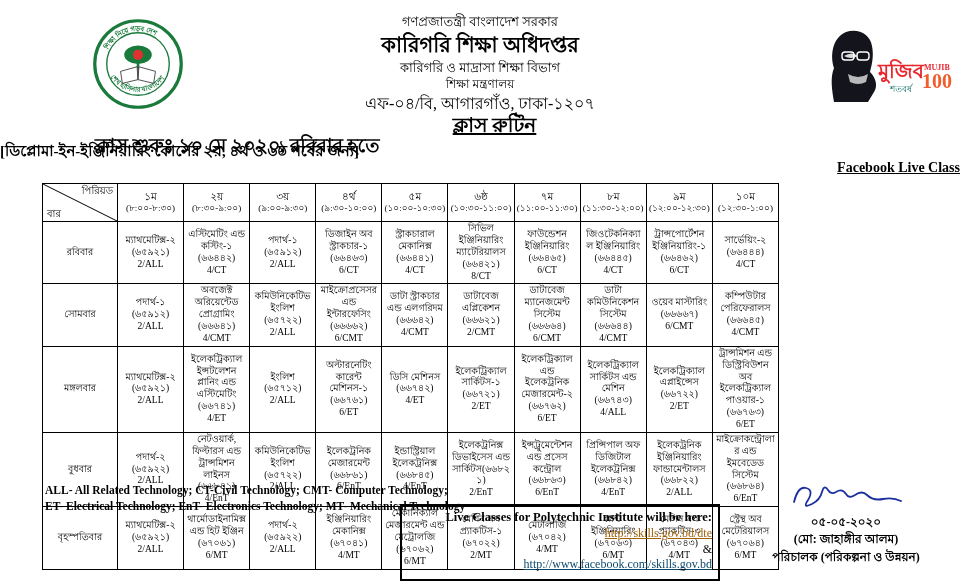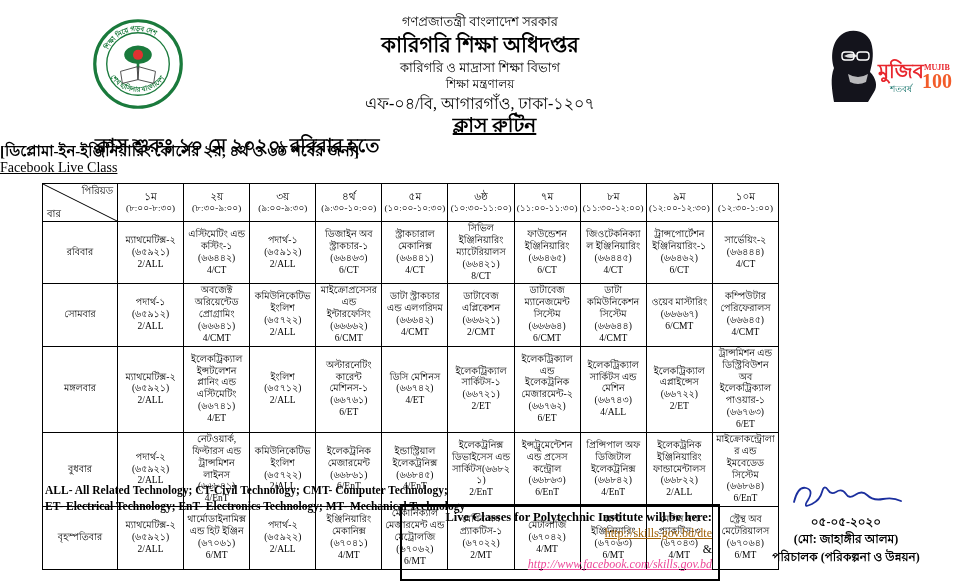--- a/index.html
+++ b/index.html
@@ -20,22 +20,22 @@
   .gh-line5 { font-size:16px; }
 
   .dte-logo { top:18px; left:92px; width:92px; height:92px; }
   .mujib-logo { top:26px; right:8px; width:128px; height:82px; }
 
   
   .start-note { top:131px; left:95px; font-size:19px; font-weight:bold; }
   .main-title { top:110px; left:0; right:0; text-align:center;
     font-size:20px; font-weight:bold; text-decoration:underline;padding-left:29px; }
   .subtitle { top:139px; left:0; right:0; text-align:left; font-size:15px; font-weight:bold; }
-  .fb-live { top:160px; left:0; right:0; text-align:left; font-size:14px;
-    font-weight:normal; text-decoration:underline; }
+  .fb-live { top:160px; left:0; right:0; text-align:right; font-size:14px;
+    font-weight:bold; text-decoration:underline; }
 
   
   table.routine { position:absolute; left:42px; top:183px; width:737px;
     border-collapse:collapse; table-layout:fixed; }
   .routine th, .routine td { border:1px solid #000; padding:1px 2px;
     text-align:center; vertical-align:middle; font-size:9.5px; line-height:1.25;
     font-weight:normal; word-wrap:break-word; }
   .routine col.day-col { width:75px; }
   .routine thead tr { height:38px; }
   .routine tbody tr:nth-child(1){ height:40px; }
@@ -248,21 +248,21 @@
 
 <div class="abs legend">
   <div>ALL- All Related Technology; CT-Civil Technology; CMT- Computer Technology;</div>
   <div>ET- Electrical Technology; EnT- Electronics Technology; MT- Mechanical Technology</div>
 </div>
 
 <div class="abs live-box">
   <div class="lb-title">Live Classes for Polytechnic Institute will be here:</div>
   <a href="#" style="color: #a16207;">http://skills.gov.bd/dte</a>
   <div class="lb-amp">&amp;</div>
-  <a href="#" style="color: #ec4899; font-style: italic;">http://www.facebook.com/skills.gov.bd</a>
+  <a href="#" style="color: #0c4a6e;">http://www.facebook.com/skills.gov.bd</a>
 </div>
 
 <div class="abs sign-block">
   <svg width="120" height="36" viewBox="0 0 120 36">
     <path d="M8 24 q4 -16 12 -14 q8 2 2 12 q-6 9 4 4 q8 -4 10 -12 q2 -8 6 -2 q3 5 8 2 q6 -4 10 2 q3 5 9 1 q7 -5 12 0 q6 6 16 4 t18 2" fill="none" stroke="#1b2f9e" stroke-width="1.8" stroke-linecap="round"></path>
   </svg>
   <div>০৫-০৫-২০২০</div>
   <div>(মো: জাহাঙ্গীর আলম)</div>
   <div>পরিচালক (পরিকল্পনা ও উন্নয়ন)</div>
 </div>

